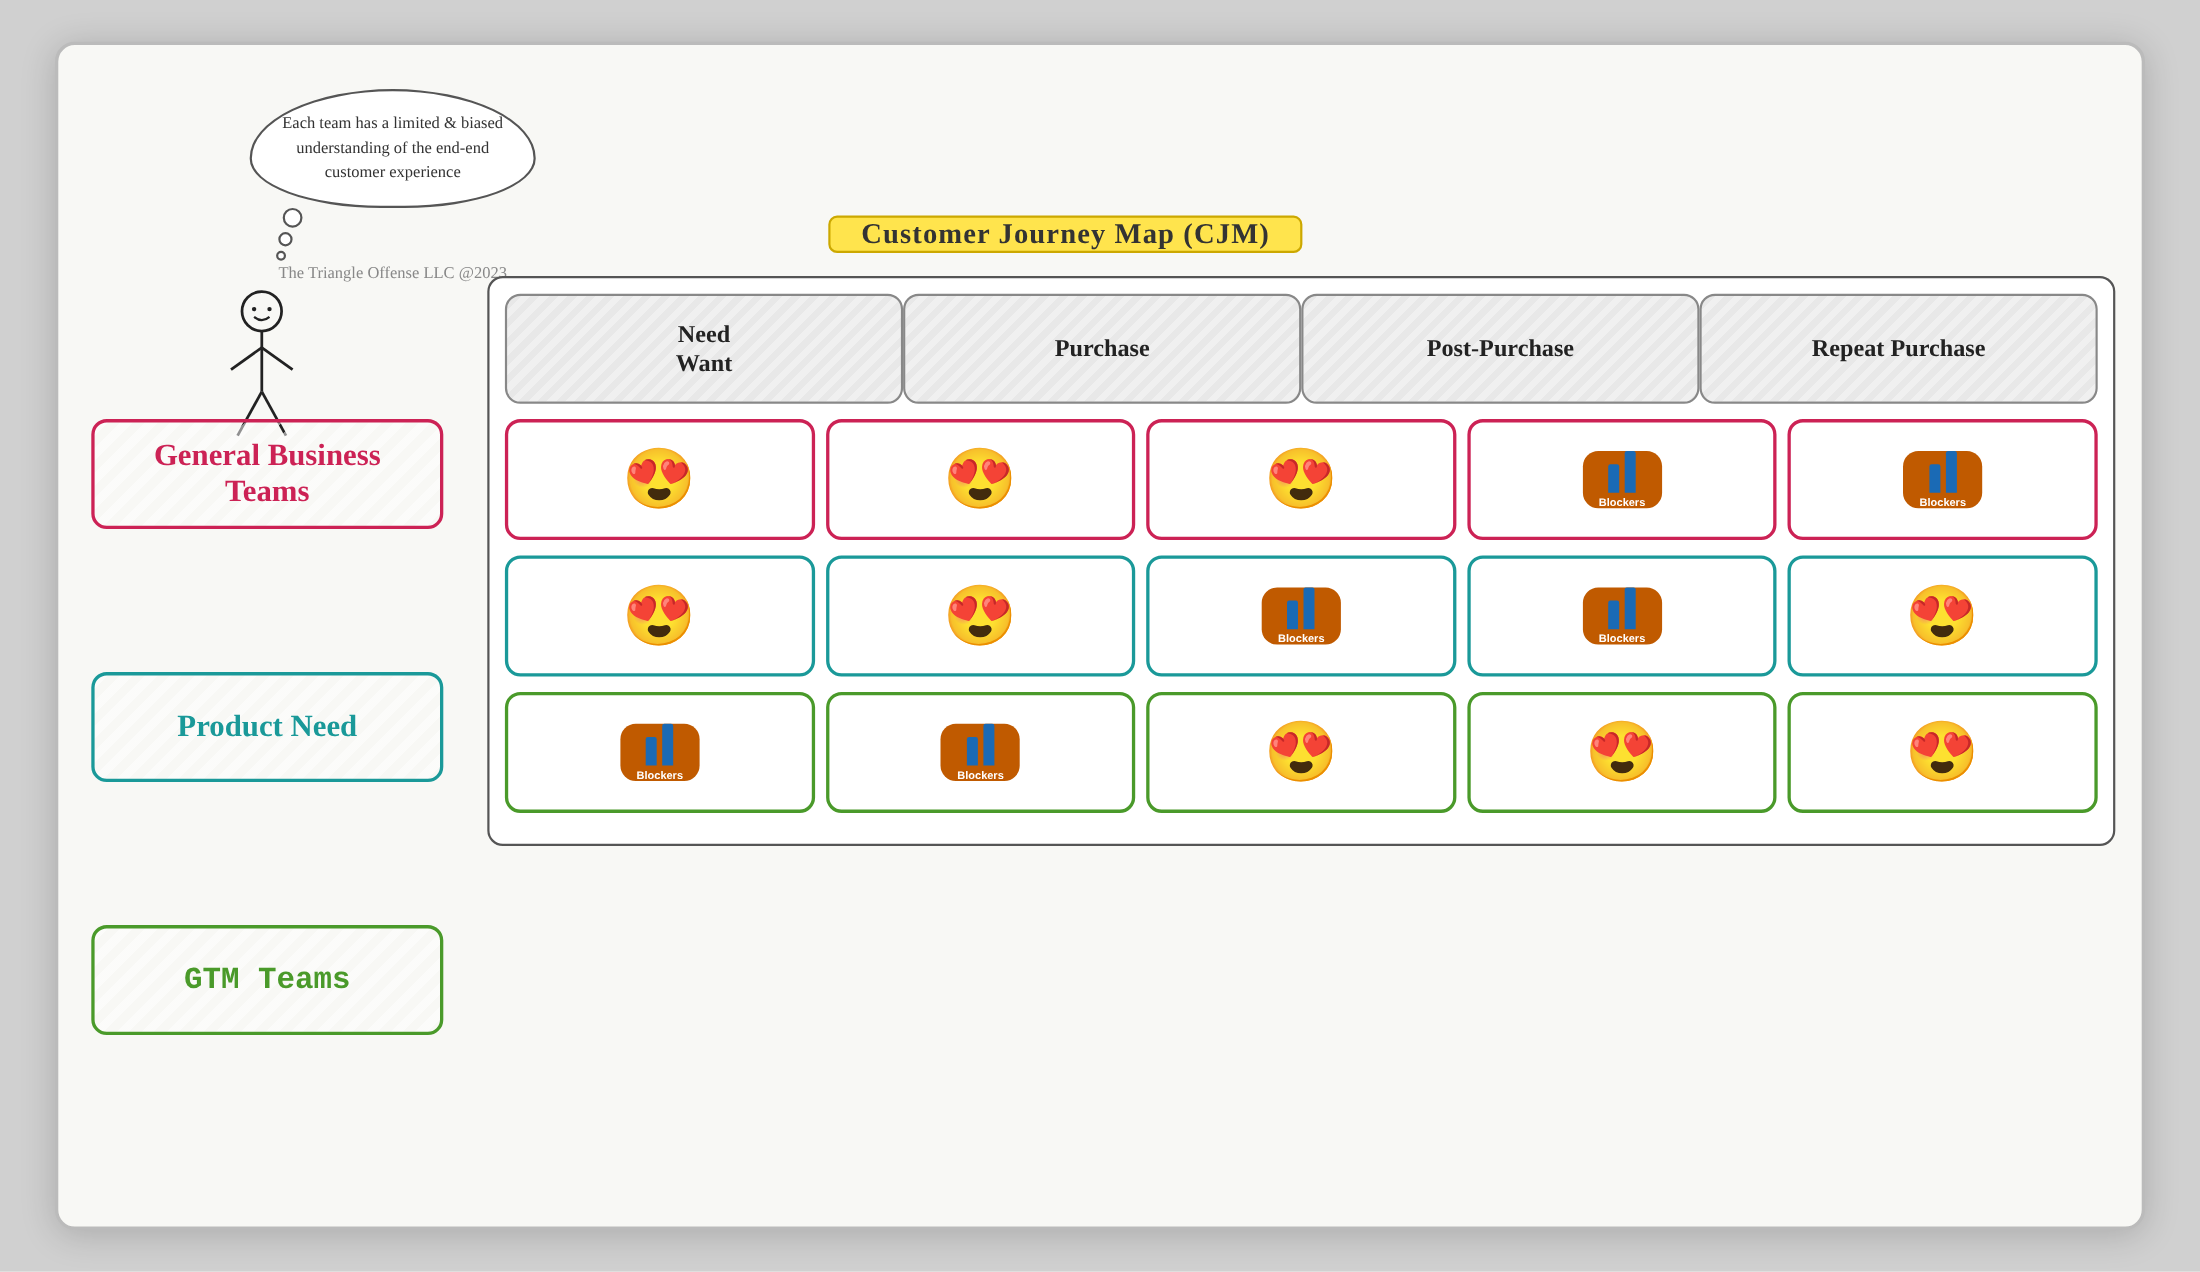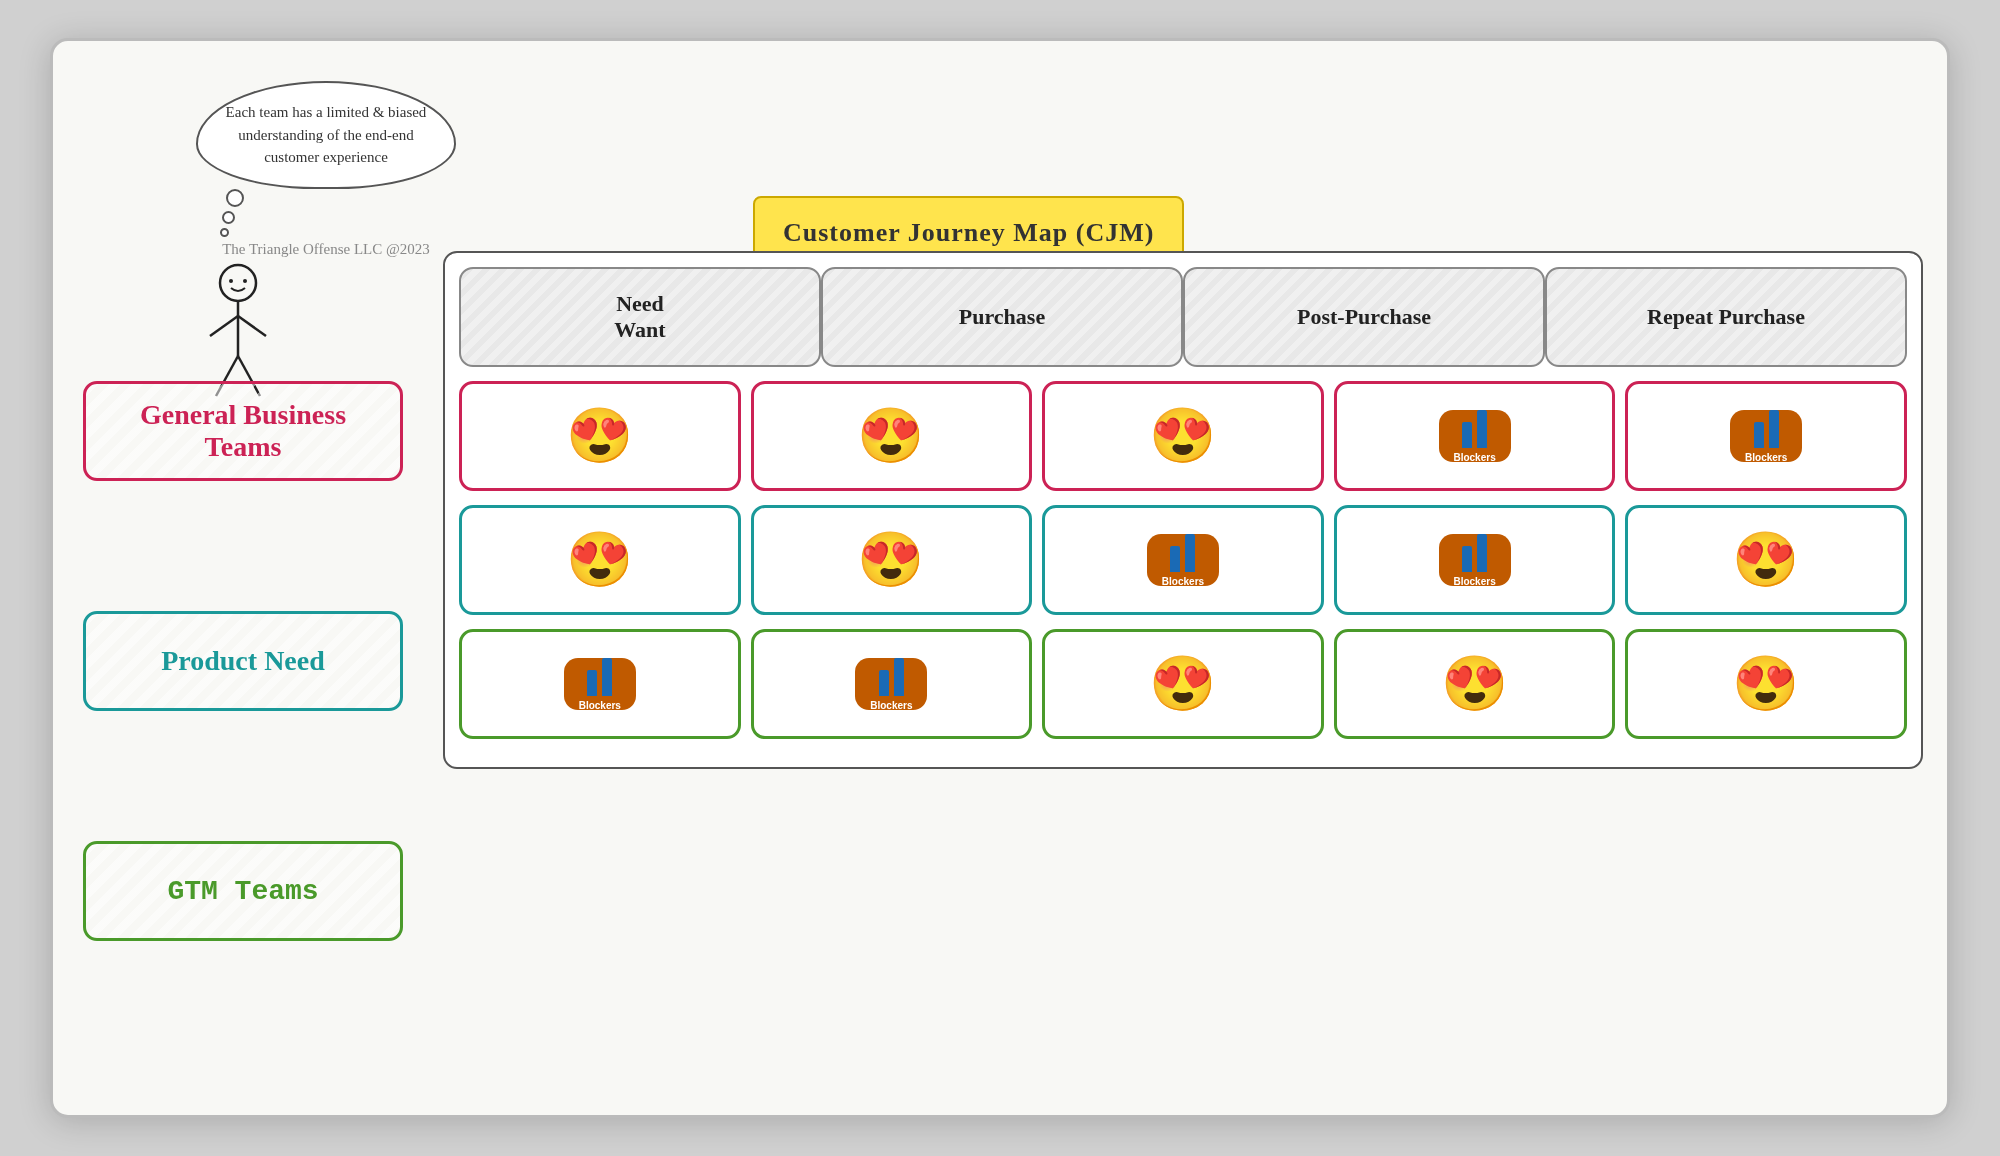--- a/index.html
+++ b/index.html
@@ -18,21 +18,21 @@
       width: 1900px;
       height: 1080px;
       position: relative;
       overflow: hidden;
       box-shadow: 0 4px 32px rgba(0,0,0,0.18);
     }
     
     .thought-bubble {
       position: absolute;
       top: 40px;
-      left: 143px;
+      left: 174px;
       width: 260px;
     }
     .thought-cloud {
       background: white;
       border: 2px solid #555;
       border-radius: 50%;
       padding: 18px 22px;
       text-align: center;
       font-size: 15px;
       color: #333;
@@ -72,21 +72,21 @@
       height: 160px;
     }
     
     .cjm-title {
       position: absolute;
       top: 155px;
       left: 700px;
       background: #ffe44d;
       border: 2px solid #cca800;
       border-radius: 8px;
-      padding: 20px 28px;
+      padding: 0 28px;
       font-size: 26px;
       font-weight: bold;
       color: #333;
       letter-spacing: 1px;
     }
     
     .left-panel {
       position: absolute;
       top: 340px;
       left: 30px;

